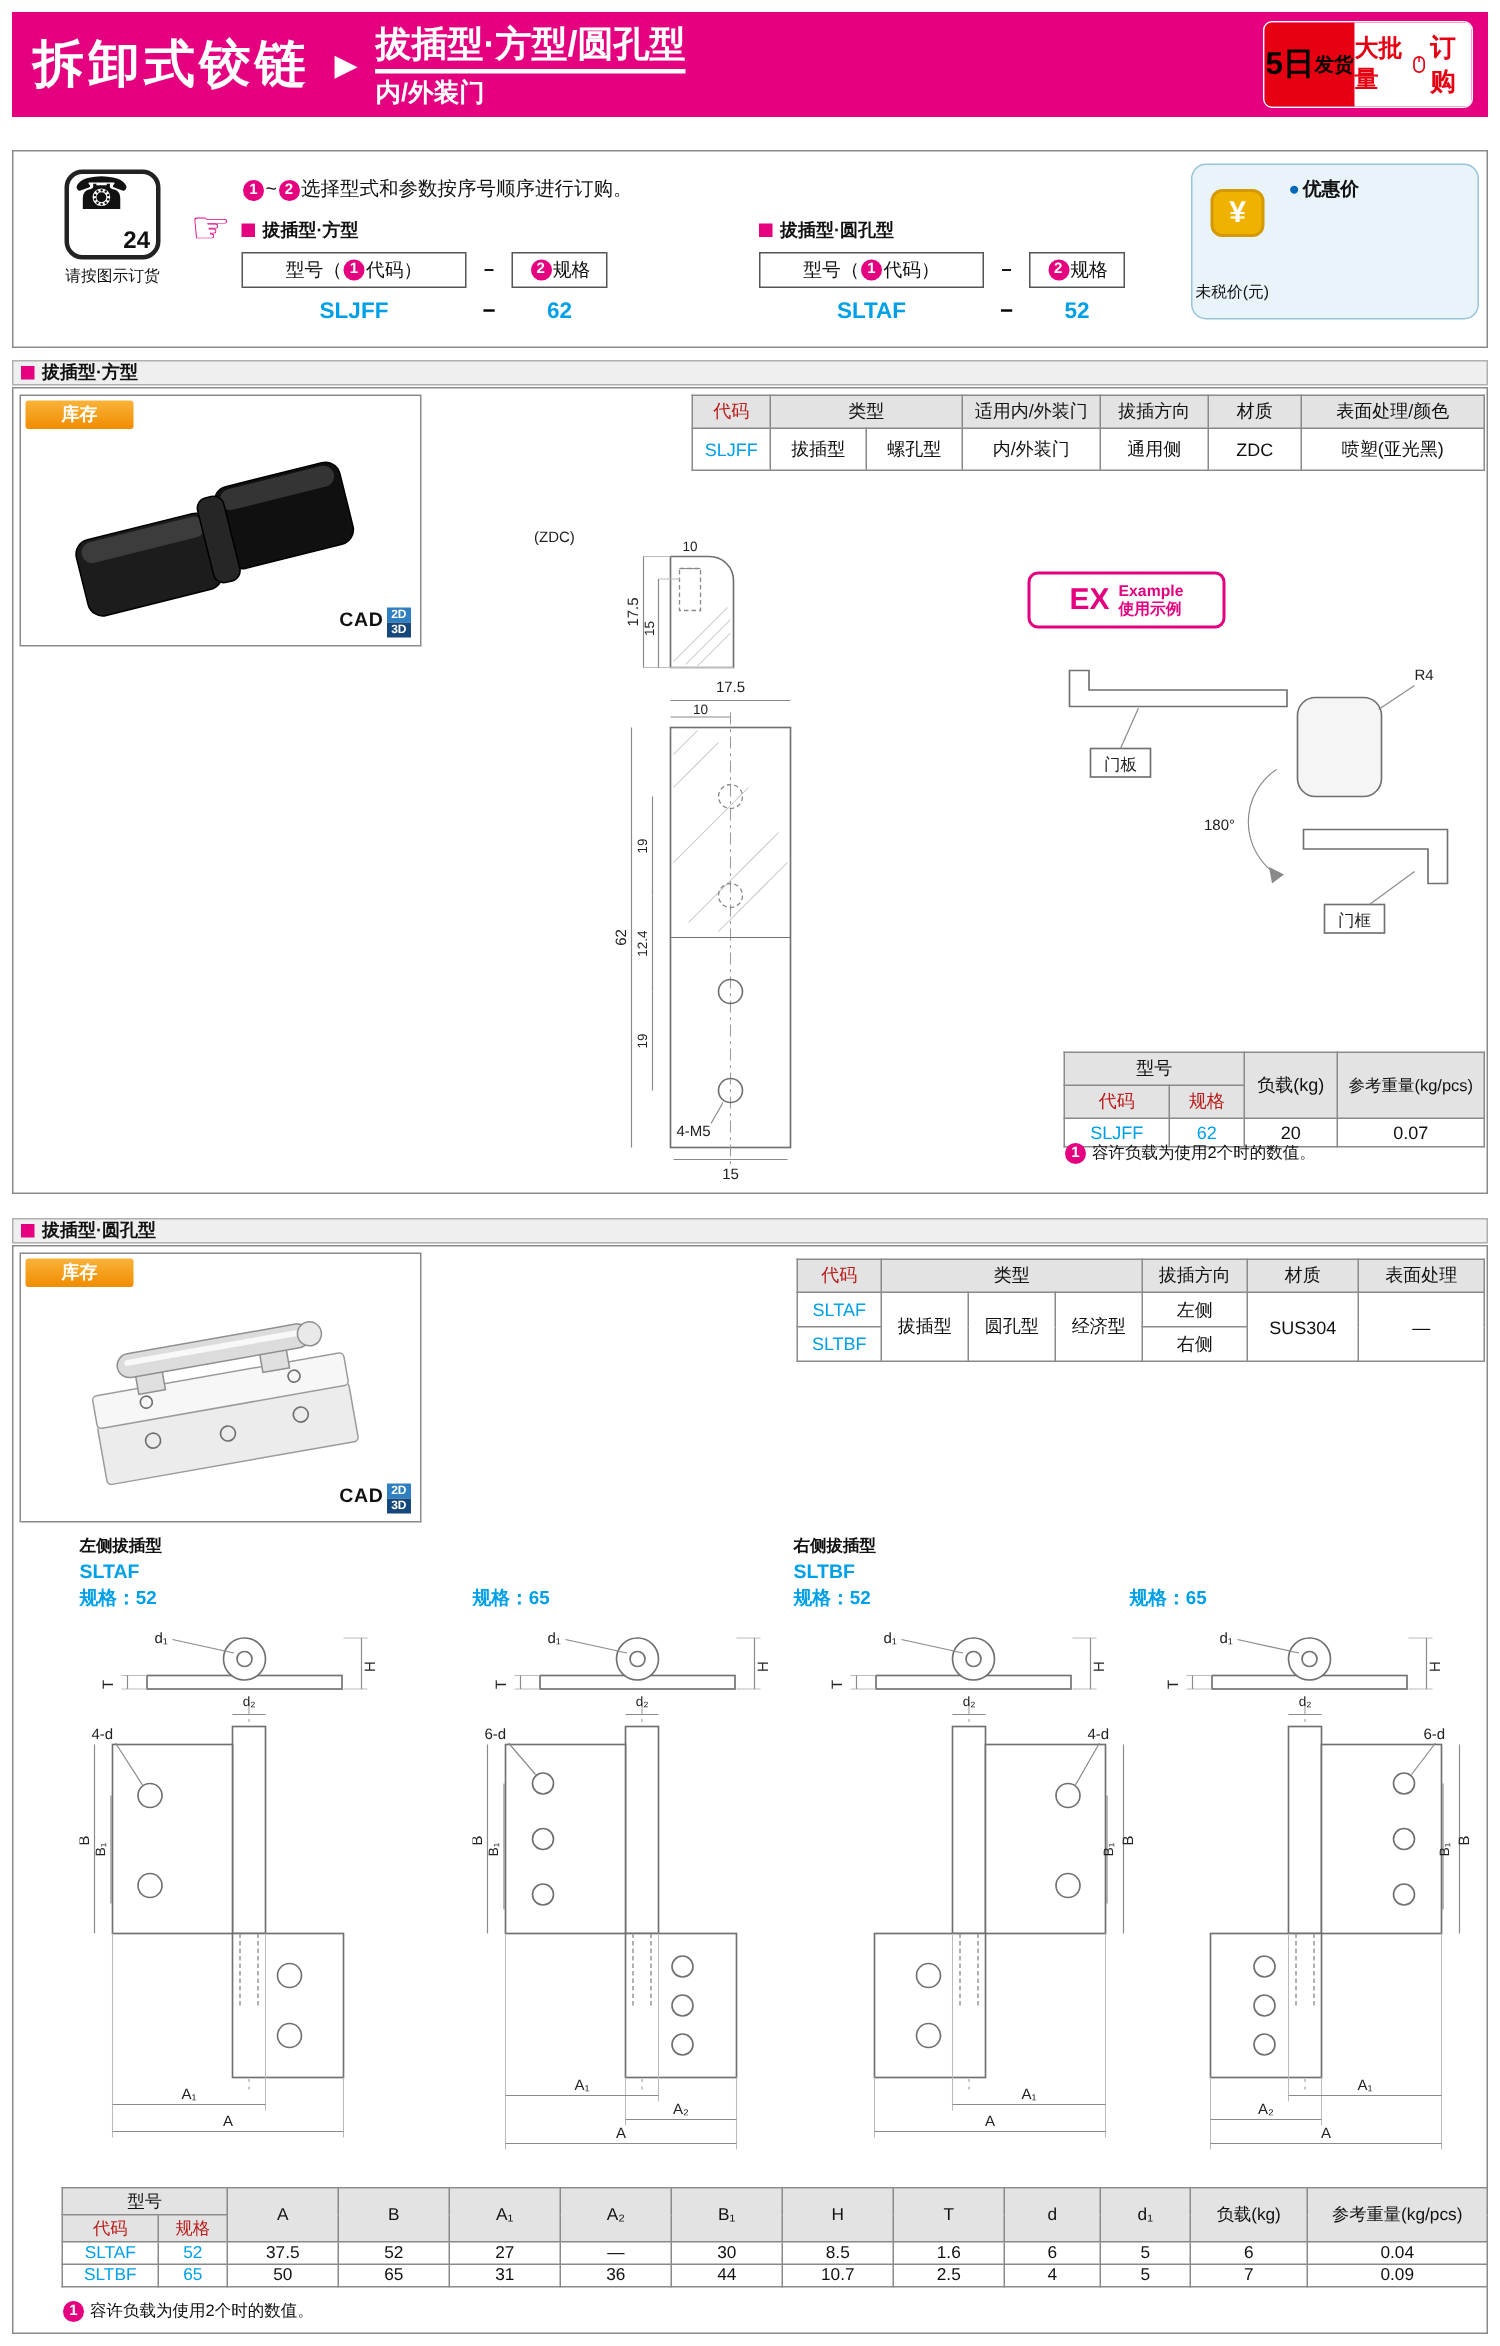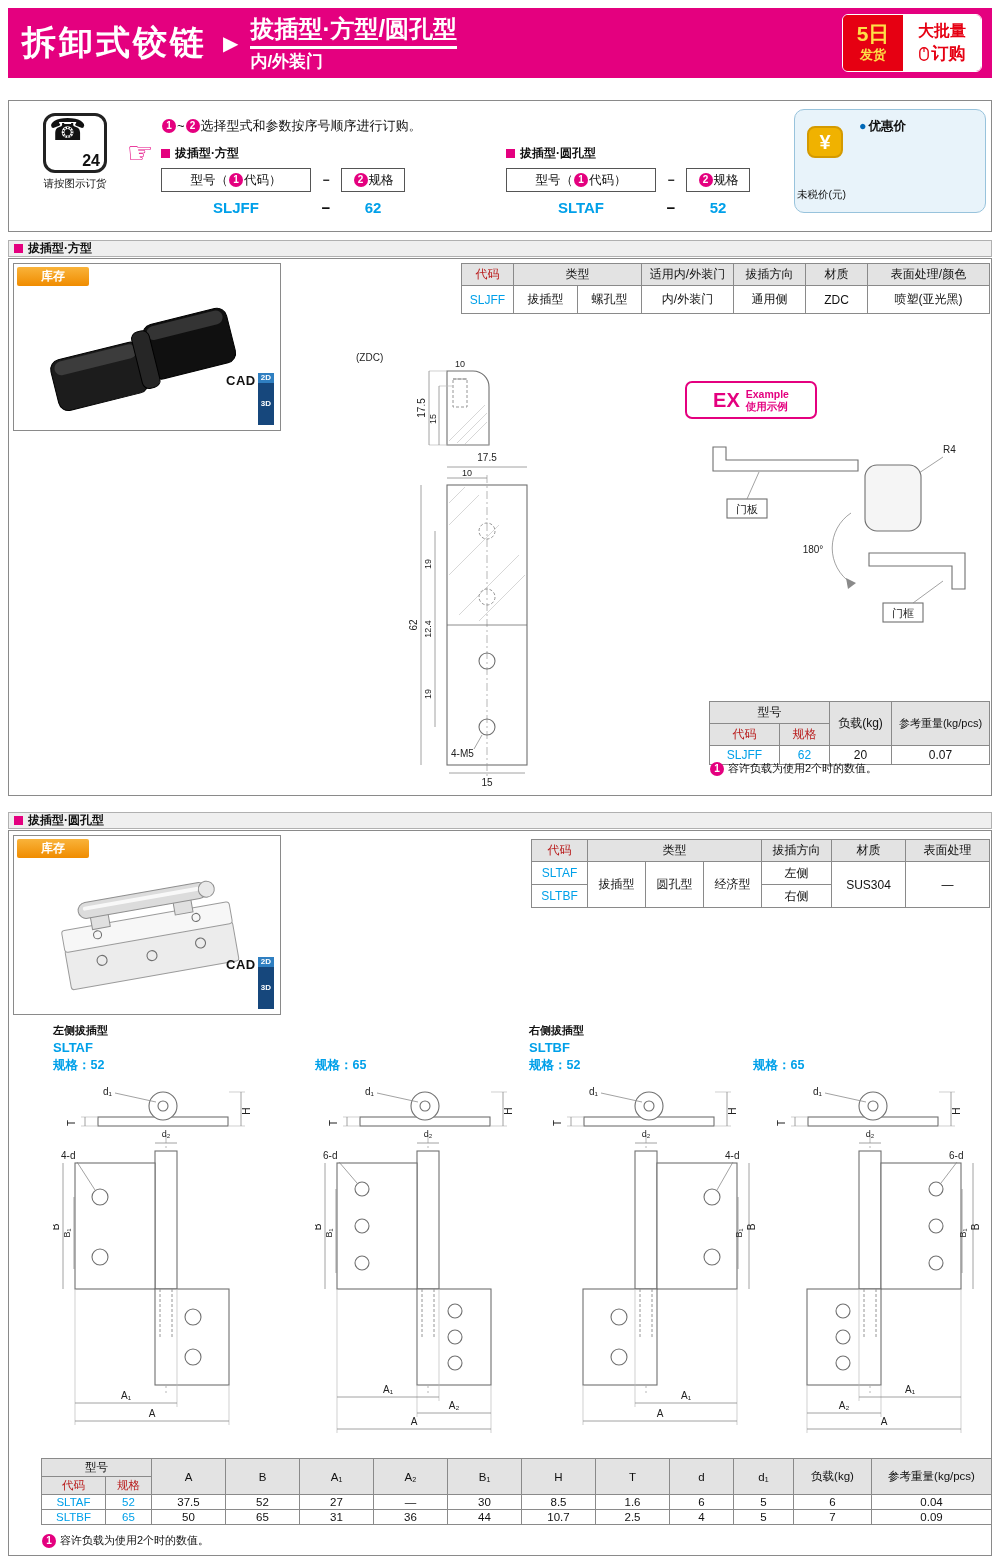--- a/index.html
+++ b/index.html
@@ -10,24 +10,24 @@
 .cyan{color:#00a0e9;font-weight:bold}
 .sq{display:inline-block;width:9px;height:9px;background:#e4007f;margin-right:5px;flex:0 0 auto}
 .cnum{display:inline-block;width:14px;height:14px;border-radius:50%;background:#e4007f;color:#fff;font-size:10px;line-height:14px;text-align:center;font-weight:bold;margin:0 1px;vertical-align:1px}
 
 .header{left:8px;top:8px;width:984px;height:70px;background:#e4007f;display:flex;align-items:center}
 .h-title{color:#fff;font-size:34px;font-weight:bold;margin-left:14px;letter-spacing:3px}
 .h-arrow{color:#fff;font-size:20px;margin:0 12px 0 16px}
 .h-sub1{color:#fff;font-size:24px;font-weight:bold;border-bottom:3px solid #fff;padding-bottom:1px;display:inline-block}
 .h-sub2{color:#fff;font-size:17px;font-weight:bold;margin-top:1px}
 .badge-group{position:absolute;right:10px;top:6px;height:58px;display:flex;border-radius:6px;overflow:hidden;border:1px solid #fff}
-.ship{width:60px;background:#e60012;color:#fde047;display:flex;flex-direction:column;align-items:center;justify-content:center}
+.ship{width:60px;background:#e60012;color:#000000;display:flex;flex-direction:row;align-items:center;justify-content:center}
 .ship-l1{font-size:21px;font-weight:bold;line-height:24px}
 .ship-l2{font-size:13px;font-weight:bold}
-.bulk{width:78px;background:#fff;color:#e60012;display:flex;flex-direction:column;align-items:center;justify-content:center}
+.bulk{width:78px;background:#fff;color:#e60012;display:flex;flex-direction:row;align-items:center;justify-content:center}
 .bulk-l1{font-size:16px;font-weight:bold}
 .bulk-l2{font-size:17px;font-weight:bold;display:flex;align-items:center;gap:3px}
 
 .order-sec{left:8px;top:100px;width:984px;height:132px;border:1px solid #8a8a8a}
 .phone-icon{width:64px;height:60px;margin:0 auto;border:3px solid #222;border-radius:12px;position:relative;background:#fff}
 .ph-glyph{position:absolute;left:3px;top:-4px;font-size:30px;color:#111}
 .ph-24{position:absolute;right:4px;bottom:0;font-size:16px;font-weight:900;color:#111}
 .phone-label{font-size:10.5px;margin-top:4px;text-align:center}
 .pointer{left:118px;top:34px;font-size:30px;color:#e4007f}
 .instruction{left:152px;top:16px;font-size:13px}
@@ -50,21 +50,21 @@
 .price-table td.pl{background:#eef6fb}
 
 .sec-bar{left:8px;width:984px;height:17px;background:#efefef;border:1px solid #b0b0b0;display:flex;align-items:center;padding-left:5px;font-size:12px;font-weight:bold}
 .sec-box{left:8px;width:984px;border:1px solid #8a8a8a;background:#fff}
 .prod-box{border:1px solid #8a8a8a;background:#fff}
 .stock{position:absolute;left:3px;top:3px;background:linear-gradient(180deg,#f9b33a,#f08c00);color:#fff;font-weight:bold;font-size:12px;padding:1px 24px;z-index:2;border-radius:2px}
 .cad-badge{position:absolute;right:6px;bottom:5px;display:flex;align-items:flex-start;cursor:pointer}
 .cad-word{font-weight:900;font-size:13px;letter-spacing:.5px;color:#111}
 .cad-dims{display:inline-flex;flex-direction:column;margin-left:2px}
 .cad-2d{background:#2f7fc1;color:#fff;font-size:8px;font-weight:bold;padding:0 3px;line-height:10px;text-align:center}
-.cad-3d{background:#16477c;color:#fff;font-size:8px;font-weight:bold;padding:16px 3px;line-height:10px;text-align:center}
+.cad-3d{background:#16477c;color:#fff;font-size:8px;font-weight:bold;padding:0 3px;line-height:10px;text-align:center}
 
 .ctbl{border-collapse:collapse;table-layout:fixed}
 .ctbl th,.ctbl td{border:1px solid #8a8a8a;text-align:center;font-weight:normal;font-size:12px;padding:2px 3px;background:#fff}
 .ctbl th{background:#e3e3e3}
 .spec1 td{height:28px}
 .dimtbl th,.dimtbl td{font-size:11.5px;padding:1px 2px}
 .note{font-size:11px;display:flex;align-items:center;gap:3px}
 
 .dw-title{font-size:11px;font-weight:bold;height:17px}
 .dw-code{font-size:13px;height:17px}

